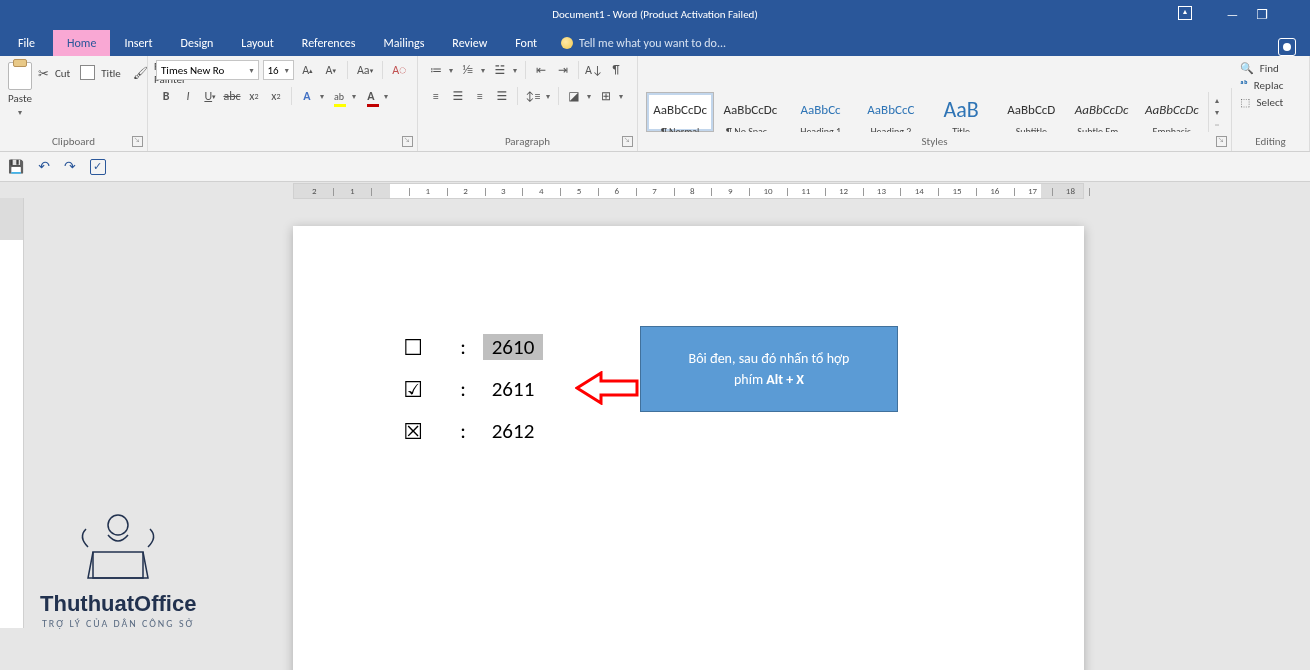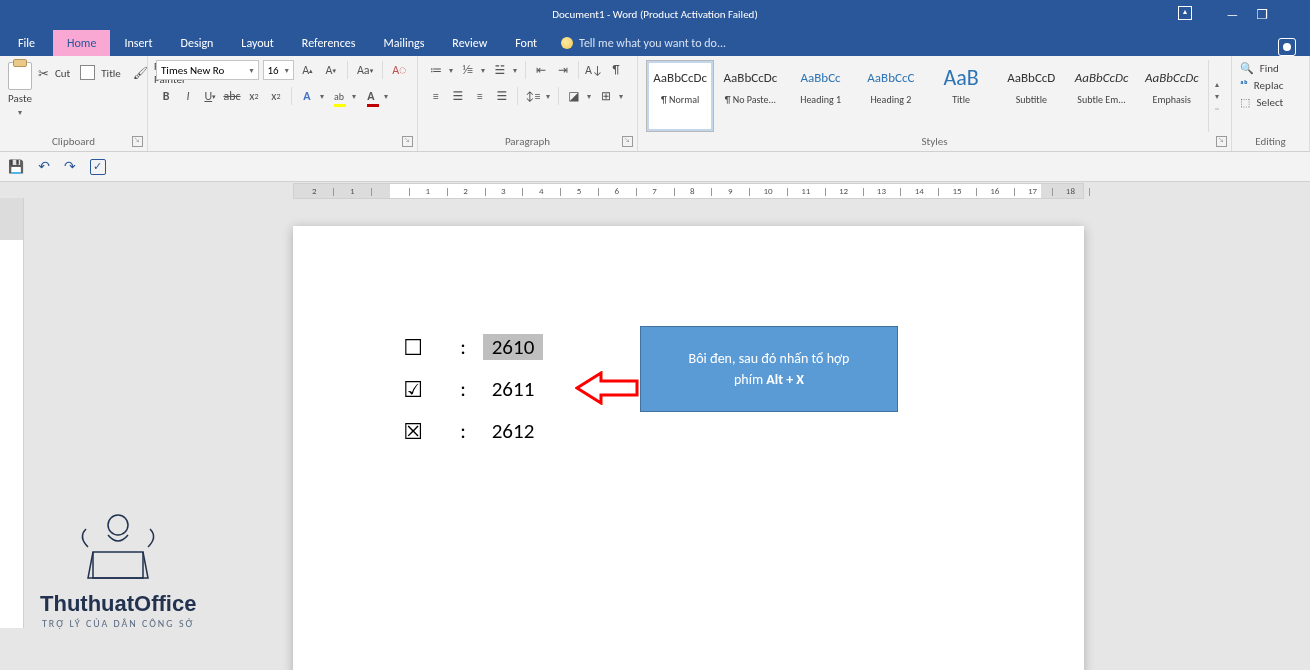--- a/index.html
+++ b/index.html
@@ -74,21 +74,21 @@
   .style-name{font-size:10px;color:#444;margin-top:2px;white-space:nowrap;overflow:hidden;text-overflow:ellipsis;}
   .style-more{width:16px;display:flex;flex-direction:column;justify-content:center;align-items:center;gap:2px;border-left:1px solid #dcdcdc;padding-left:2px;}
   .style-more span{font-size:8px;color:#666;}
 
   
   .editing-body{display:flex;flex-direction:column;gap:4px;font-size:11px;color:#444;padding-top:2px;}
   .editing-body .row{display:flex;align-items:center;gap:6px;}
   .findic::before{content:"🔍";font-size:11px;}
   .replaceic::before{content:"ᵃᵇ";font-size:11px;color:#2e74b5;font-weight:bold;}
   .selectic::before{content:"⬚";font-size:11px;color:#555;}
-  .flex-spacer{flex:1;}
+  .flex-spacer{flex:1;margin-top:32px;}
 
   
   .qat{background:#f3f3f3;height:30px;padding:0 8px;display:flex;align-items:center;gap:14px;border-bottom:1px solid #d0d0d0;}
   .qat .q{font-size:14px;color:#2a579a;}
   .qat .q.disk::before{content:"💾";font-size:13px;}
   .qat .q.undo::before{content:"↶";}
   .qat .q.redo::before{content:"↷";}
   .qat .q.check{width:16px;height:16px;border:1.5px solid #2a579a;border-radius:2px;display:flex;align-items:center;justify-content:center;}
   .qat .q.check::before{content:"✓";color:#2a579a;font-size:11px;}
 
@@ -282,21 +282,21 @@
 
   <div class="group flex-spacer" style="min-width:580px">
     <div class="group-body styles-body" id="styles-gallery">
 
     <div class="style-item sel">
           <div class="style-prev">AaBbCcDc</div>
           <div class="style-name">¶ Normal</div>
         </div>
         <div class="style-item">
           <div class="style-prev">AaBbCcDc</div>
-          <div class="style-name">¶ No Paste...</div>
+          <div class="style-name">¶ No Spac...</div>
         </div>
         <div class="style-item">
           <div class="style-prev blue">AaBbCc</div>
           <div class="style-name">Heading 1</div>
         </div>
         <div class="style-item">
           <div class="style-prev blue">AaBbCcC</div>
           <div class="style-name">Heading 2</div>
         </div>
         <div class="style-item">

